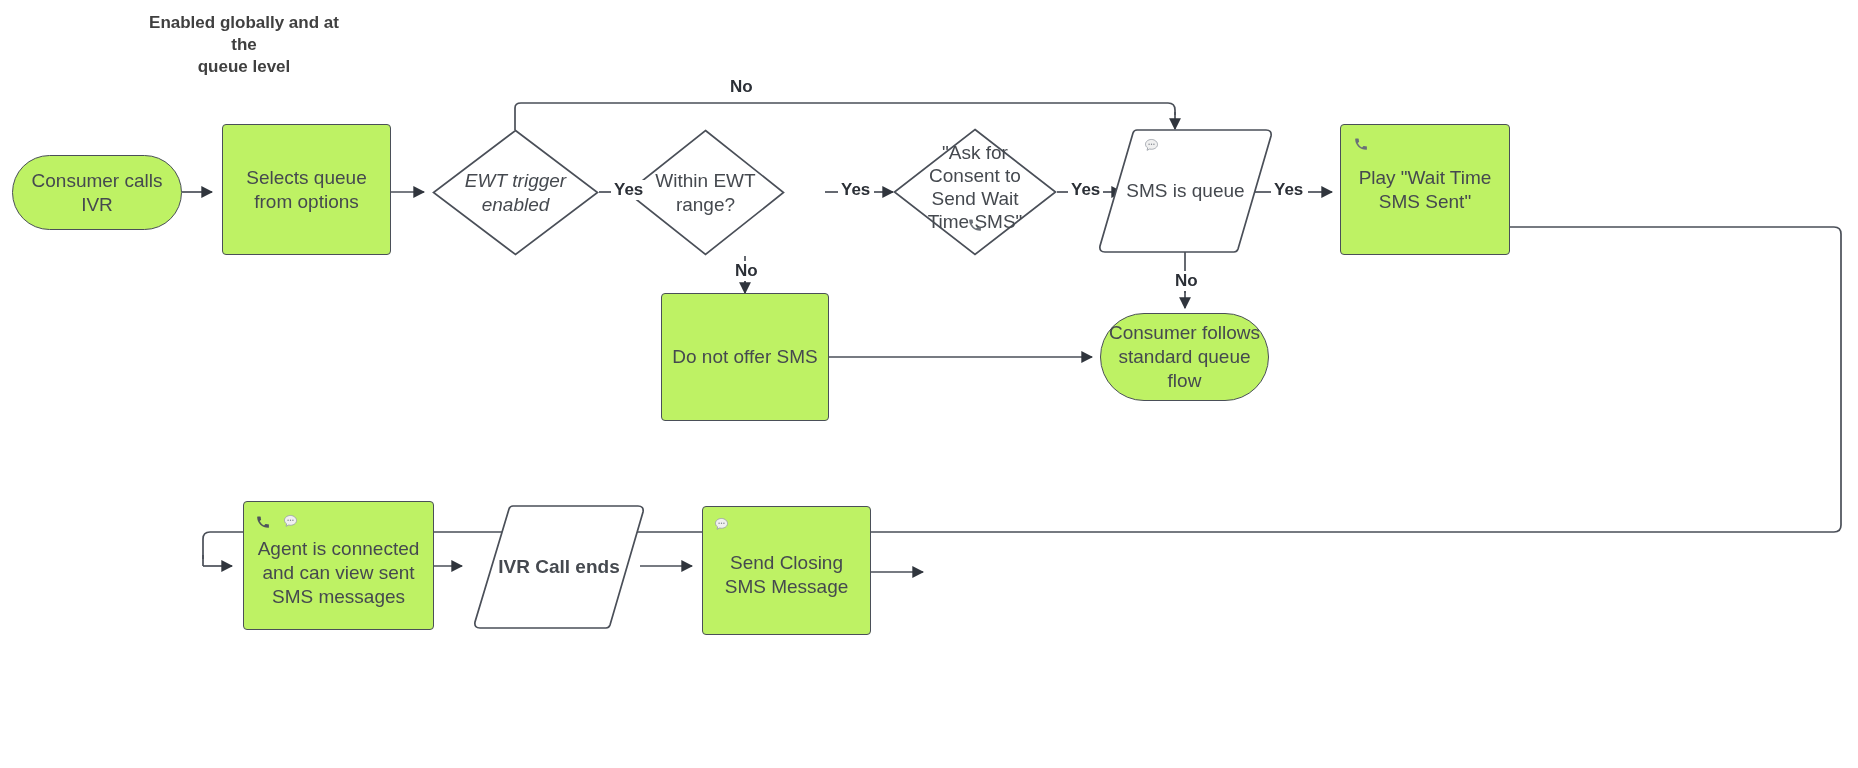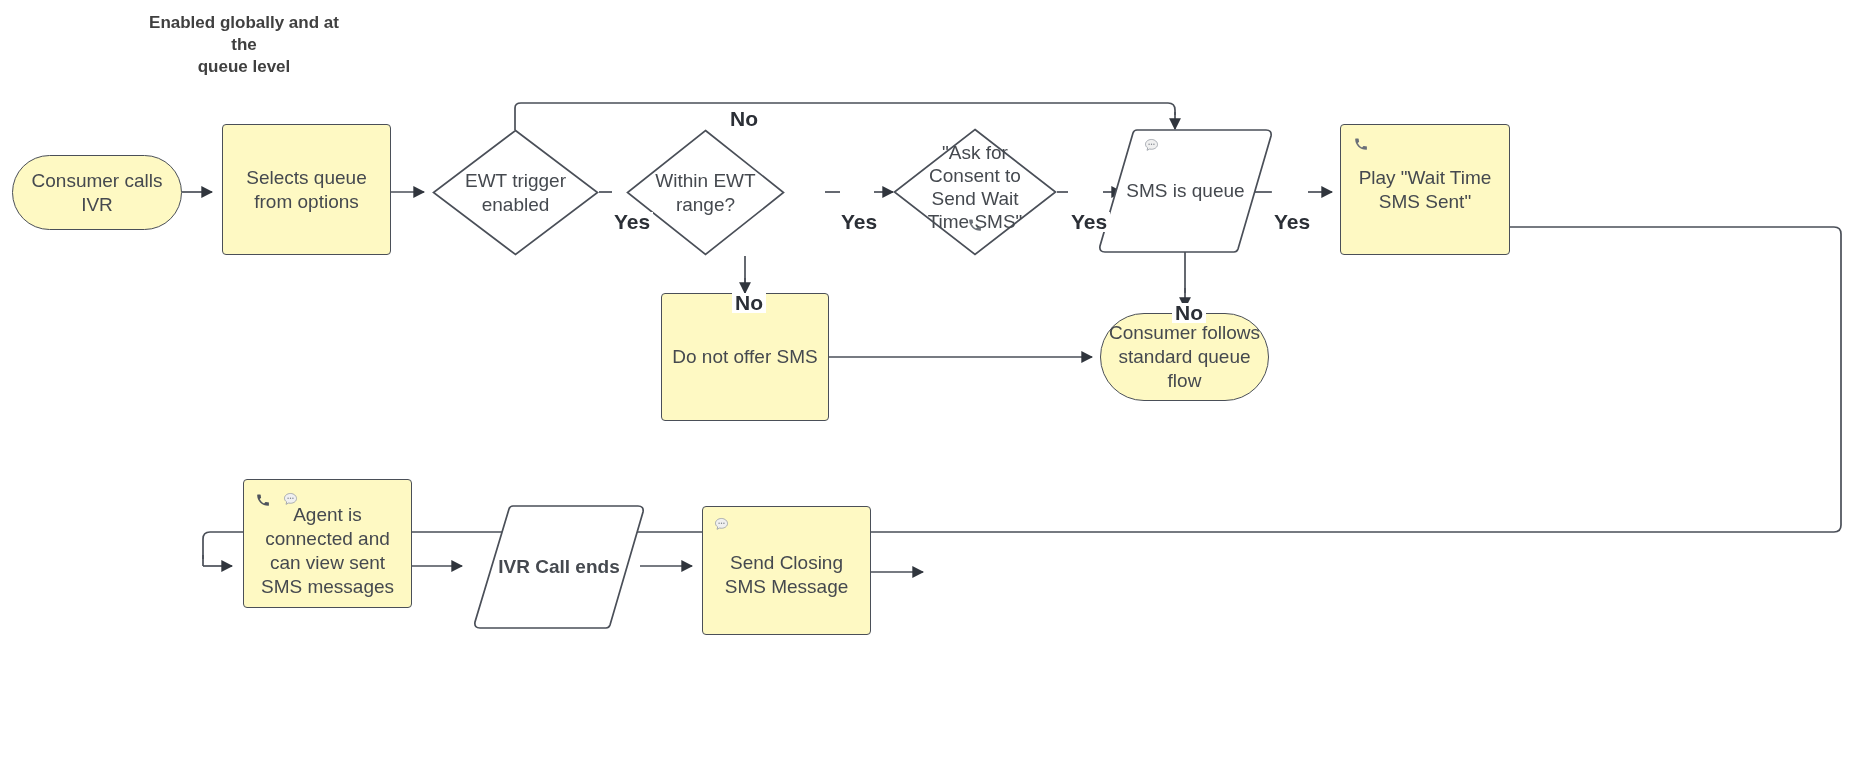--- a/index.html
+++ b/index.html
@@ -24,21 +24,21 @@
   .node{
     position:absolute;
     box-sizing:border-box;
     display:flex;
     align-items:center;
     justify-content:center;
     text-align:center;
     color:#45494f;
     font-size:19px;
     line-height:24px;
-    background:#fef9c3;
+    background:#bef264;
   }
   .node .lbl{ position:relative; z-index:3; padding:0 8px; }
   
   .shape-terminator{
     border:1.6px solid #4a4f58;
     border-radius:999px;
   }
   .shape-process{
     border:1.6px solid #4a4f58;
     border-radius:4px;
@@ -74,29 +74,28 @@
   .icon-row svg{ display:block; }
   .icon-center{
     position:absolute;
     z-index:4;
     left:50%;
     transform:translateX(-50%);
   }
   
   .elabel{
     position:absolute;
-    font-size:21px;
+    font-size:17px;
     font-weight:bold;
     color:#2b2f36;
     background:#ffffff;
     padding:0 3px;
     white-space:nowrap;
     z-index:5;
     line-height:20px;
-    margin-top:32px;
   }
   
   .title{
     position:absolute;
     font-size:17px;
     font-weight:bold;
     color:#404040;
     line-height:22px;
     text-align:center;
     white-space:pre-line;
@@ -166,21 +165,21 @@
   <div class="elabel" style="left:1172px; top:271px;">No</div>
 
   <div class="node shape-terminator" style="left:12px; top:155px; width:170px; height:75px;">
     <span class="lbl">Consumer calls IVR</span>
   </div>
 
   <div class="node shape-process" style="left:222px; top:124px; width:169px; height:131px;">
     <span class="lbl">Selects queue from options</span>
   </div>
 
-  <div class="node shape-diamond" style="left:432px; top:129px; width:167px; height:127px;">
+  <div class="node shape-diamond" style="left:432px; top:129px; width:167px; height:127px;font-style:italic;">
     <svg class="dia-svg" viewBox="0 0 167 127" preserveAspectRatio="none">
       <polygon points="83.5,1.5 165.5,63.5 83.5,125.5 1.5,63.5" fill="#ffffff" stroke="#4a4f58" stroke-width="1.7"></polygon>
     </svg>
     <span class="lbl" style="max-width:120px;">EWT trigger enabled</span>
   </div>
 
   <div class="node shape-diamond" style="left:626px; top:129px; width:159px; height:127px;">
     <svg class="dia-svg" viewBox="0 0 159 127" preserveAspectRatio="none">
       <polygon points="79.5,1.5 157.5,63.5 79.5,125.5 1.5,63.5" fill="#ffffff" stroke="#4a4f58" stroke-width="1.7"></polygon>
     </svg>
@@ -228,21 +227,21 @@
   </div>
 
   <div class="node shape-process" style="left:661px; top:293px; width:168px; height:128px;">
     <span class="lbl">Do not offer SMS</span>
   </div>
 
   <div class="node shape-terminator" style="left:1100px; top:313px; width:169px; height:88px;">
     <span class="lbl">Consumer follows standard queue flow</span>
   </div>
 
-  <div class="node shape-process" style="left:243px; top:479px; width:169px; height:129px;">
+  <div class="node shape-process" style="left:243px; top:501px; width:191px; height:129px;">
     <span class="lbl" style="margin-top:14px;">Agent is connected and can view sent SMS messages</span>
     <span class="icon-row" style="left:12px; top:11px;">
       <span>
         <svg width="14" height="14" viewBox="0 0 24 24" fill="#4f545c">
           <path d="M6.6 10.8c1.6 3.1 4.1 5.6 7.2 7.2l2.4-2.4c.3-.3.7-.4 1.1-.3 1.2.4 2.5.6 3.8.6.6 0 1 .4 1 1V21c0 .6-.4 1-1 1C10.3 22 2 13.7 2 3.5c0-.6.4-1 1-1h4.1c.6 0 1 .4 1 1 0 1.3.2 2.6.6 3.8.1.4 0 .8-.3 1.1l-2.4 2.4z"></path>
         </svg>
       </span>
       <span>
         <svg width="17" height="17" viewBox="0 0 24 24" fill="none">
           <path d="M12 3.5c-4.7 0-8.5 3-8.5 6.7 0 2.1 1.2 4 3.1 5.2l-.9 3.4 3.6-1.8c.9.2 1.8.3 2.7.3 4.7 0 8.5-3 8.5-6.7S16.7 3.5 12 3.5z" fill="#f0f0f0" stroke="#9a9ea6" stroke-width="1.2"></path>

